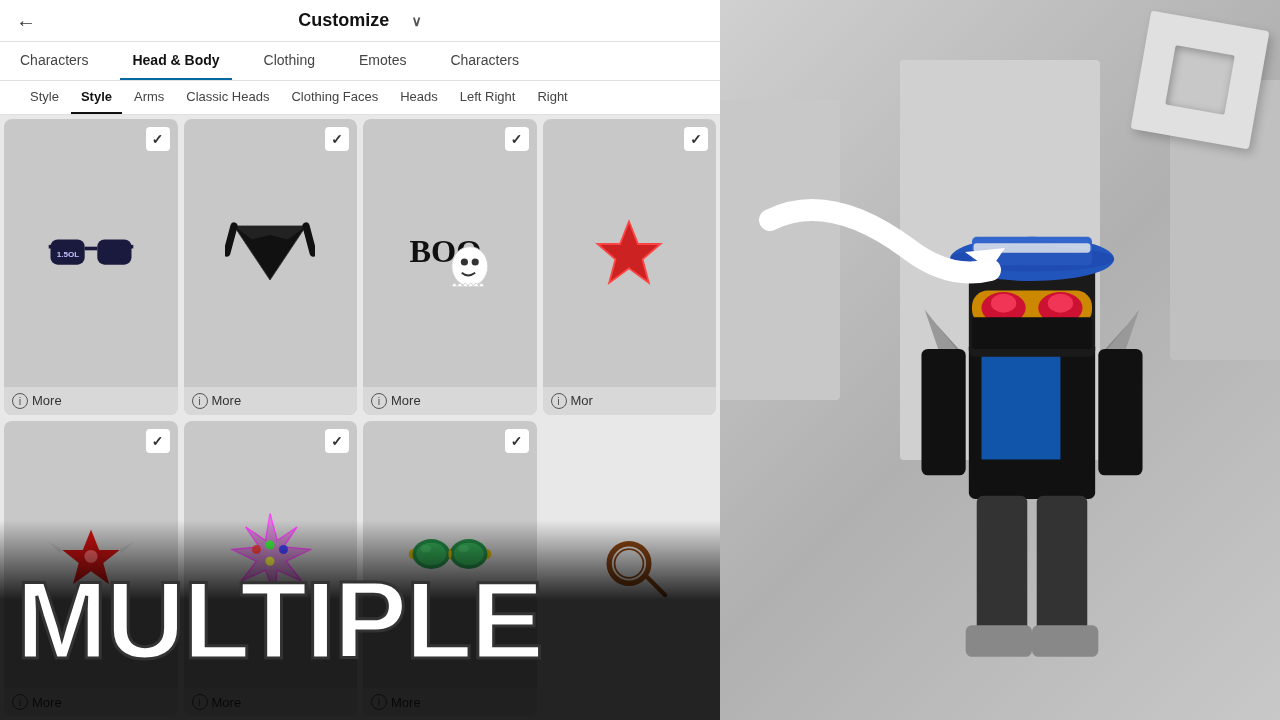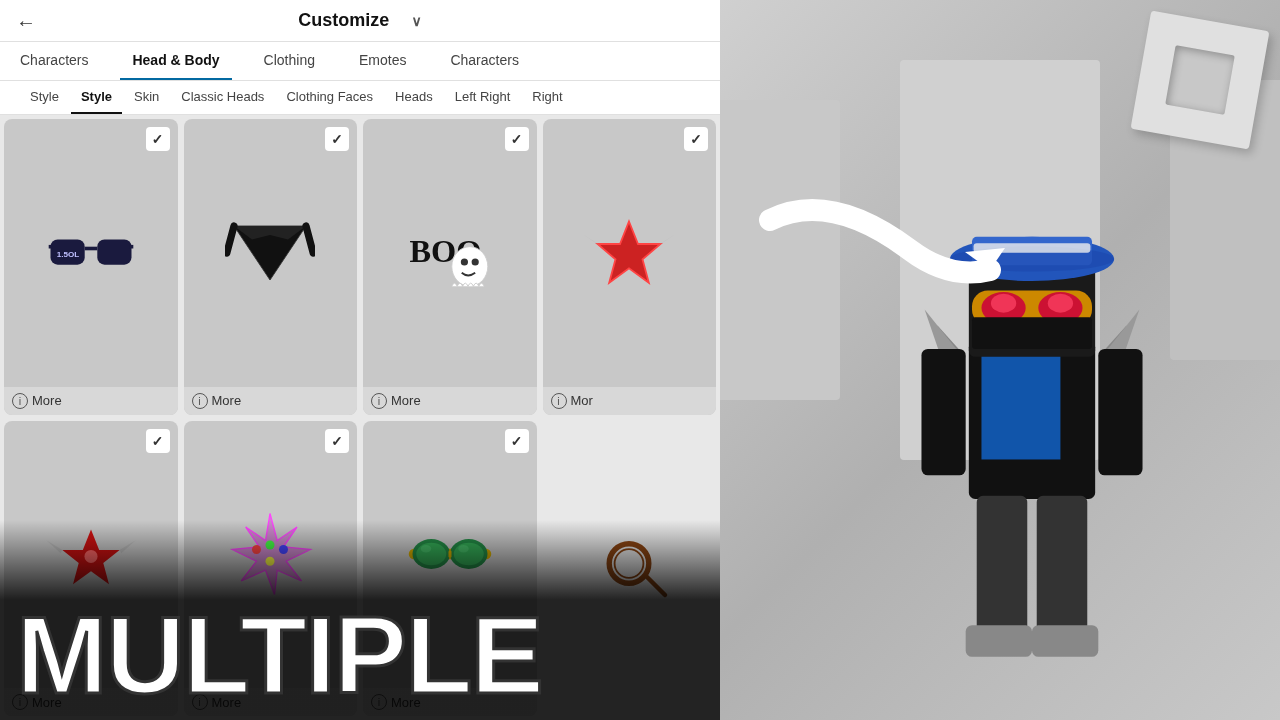--- a/index.html
+++ b/index.html
@@ -181,21 +181,21 @@
 
     
     .bottom-text-area {
       position: absolute;
       bottom: 0;
       left: 0;
       width: 720px;
       height: 200px;
       background: linear-gradient(to top, rgba(0,0,0,0.85) 60%, transparent);
       display: flex;
-      align-items: flex-end;
+      align-items: center;
       padding: 10px 16px;
     }
 
     .multiple-text {
       font-size: 110px;
       font-weight: 900;
       color: #fff;
       text-transform: uppercase;
       font-family: Arial Black, Arial, sans-serif;
       -webkit-text-stroke: 3px #333;
@@ -290,21 +290,21 @@
     <div class="nav-tab">Characters</div>
     <div class="nav-tab active">Head &amp; Body</div>
     <div class="nav-tab">Clothing</div>
     <div class="nav-tab">Emotes</div>
     <div class="nav-tab">Characters</div>
   </div>
 
   <div class="sub-tabs">
     <div class="sub-tab">Style</div>
     <div class="sub-tab active">Style</div>
-    <div class="sub-tab">Skin</div>
+    <div class="sub-tab">Arms</div>
     <div class="sub-tab">Classic Heads</div>
     <div class="sub-tab">Clothing Faces</div>
     <div class="sub-tab">Heads</div>
     <div class="sub-tab">Left Right</div>
     <div class="sub-tab">Right</div>
   </div>
 
   <div class="items-grid">
 
     <div class="item-card">

